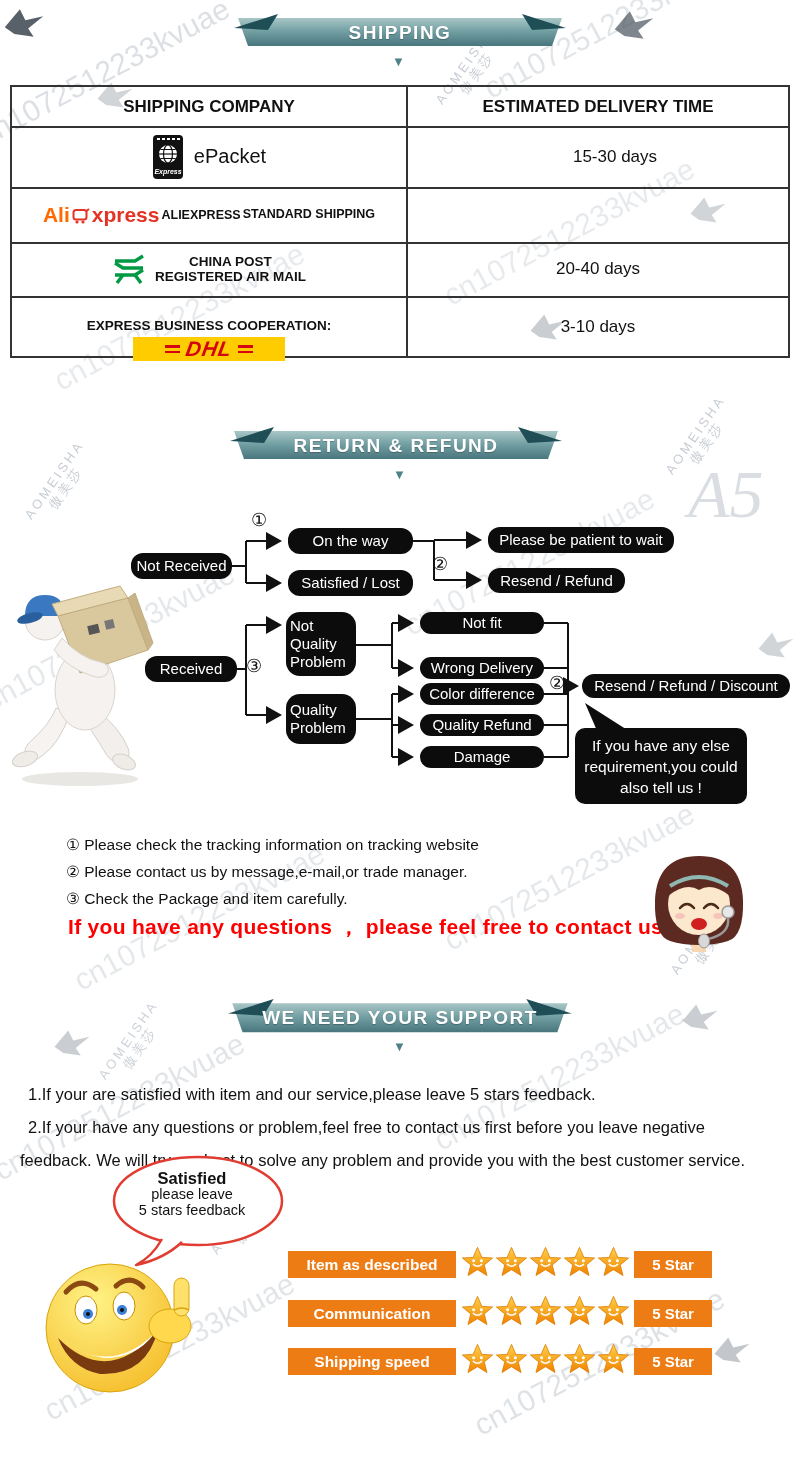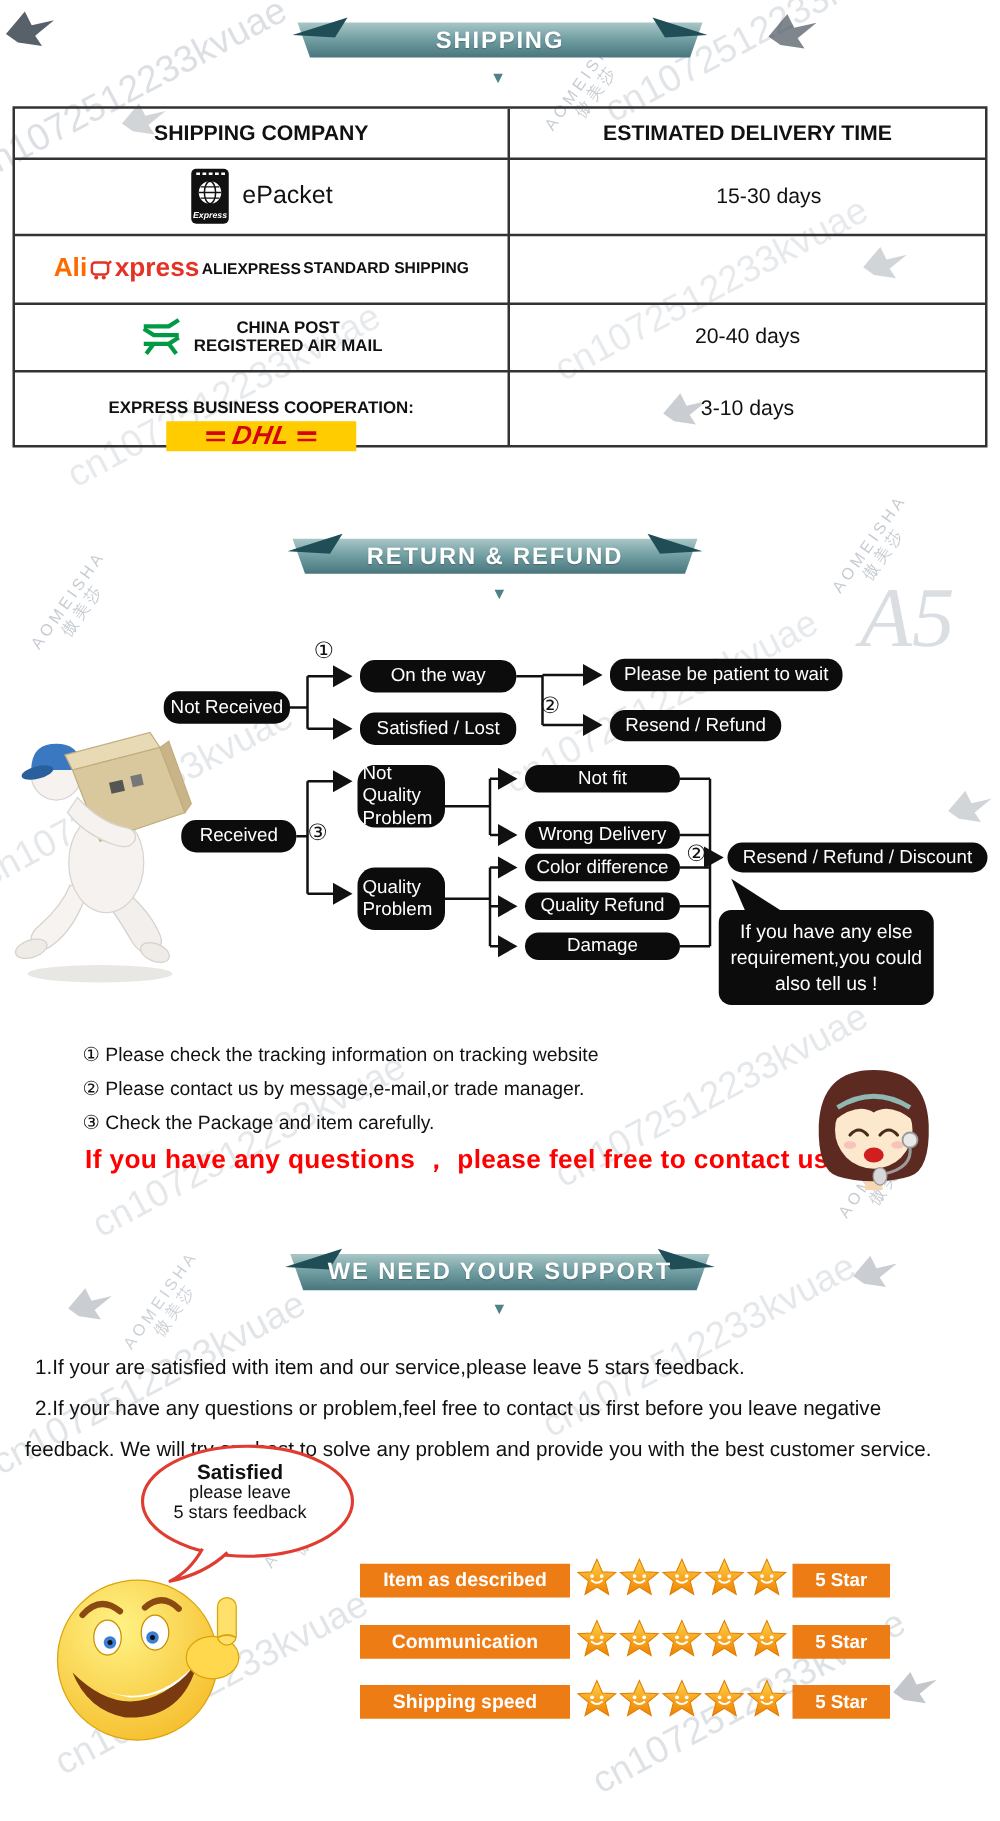--- a/index.html
+++ b/index.html
@@ -302,21 +302,21 @@
       </g>
       <polygon points="585,208 598,238 632,238" fill="#0c0c0c"></polygon>
     </svg>
 
     <div class="pill" style="left:131px;top:58px;width:101px;height:26px;">Not Received</div>
     <div class="pill" style="left:288px;top:33px;width:125px;height:26px;">On the way</div>
     <div class="pill" style="left:288px;top:75px;width:125px;height:26px;">Satisfied / Lost</div>
     <div class="pill" style="left:488px;top:32px;width:186px;height:26px;">Please be patient to wait</div>
     <div class="pill" style="left:488px;top:73px;width:137px;height:25px;">Resend / Refund</div>
     <div class="pill" style="left:145px;top:161px;width:92px;height:26px;">Received</div>
-    <div class="pill" style="left:286px;top:117px;width:70px;height:50px;border-radius:14px;">Not Quality Problem</div>
+    <div class="pill" style="left:286px;top:117px;width:70px;height:64px;border-radius:14px;">Not Quality Problem</div>
     <div class="pill" style="left:286px;top:199px;width:70px;height:50px;border-radius:14px;">Quality Problem</div>
     <div class="pill" style="left:420px;top:117px;width:124px;height:22px;">Not fit</div>
     <div class="pill" style="left:420px;top:162px;width:124px;height:22px;">Wrong Delivery</div>
     <div class="pill" style="left:420px;top:188px;width:124px;height:22px;">Color difference</div>
     <div class="pill" style="left:420px;top:219px;width:124px;height:22px;">Quality Refund</div>
     <div class="pill" style="left:420px;top:251px;width:124px;height:22px;">Damage</div>
     <div class="pill" style="left:582px;top:179px;width:208px;height:24px;">Resend / Refund / Discount</div>
 
     <span class="mark" style="left:251px;top:14px;">①</span>
     <span class="mark" style="left:432px;top:58px;">②</span>

